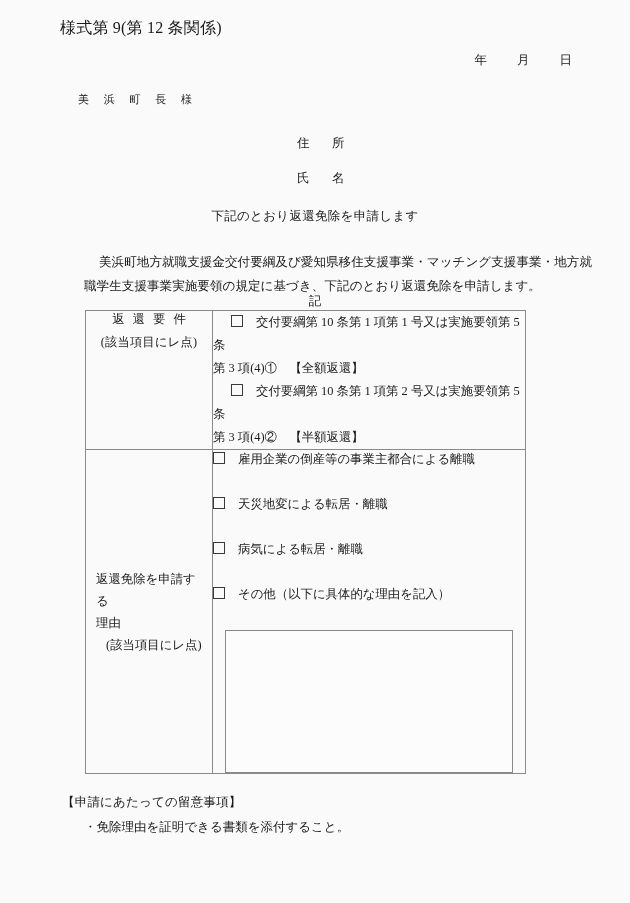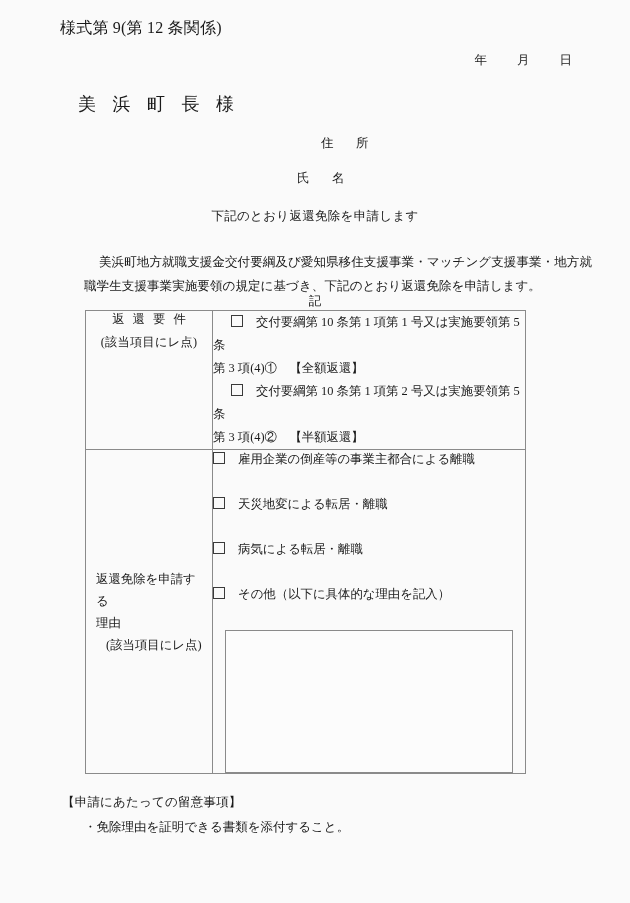--- a/index.html
+++ b/index.html
@@ -43,33 +43,33 @@
     display: inline-block;
   }
   .date-y { margin-right: 30px; }
   .date-m { margin-right: 30px; }
   .date-d { margin-right: 0; }
 
   .addressee {
     position: absolute;
     left: 78px;
     top: 92px;
-    font-size: 18px;
+    font-size: 11px;
     letter-spacing: 6px;
     white-space: nowrap;
   }
 
   .field-block {
     position: absolute;
     left: 297px;
     font-size: 12.5px;
     letter-spacing: 5px;
     white-space: nowrap;
   }
-  .field-address { top: 135px; margin-left: 24px; }
+  .field-address { top: 135px; }
   .field-name { top: 170px; }
 
   .doc-title {
     position: absolute;
     left: 0;
     right: 0;
     top: 208px;
     text-align: center;
     font-size: 12.5px;
     letter-spacing: 0.3px;

